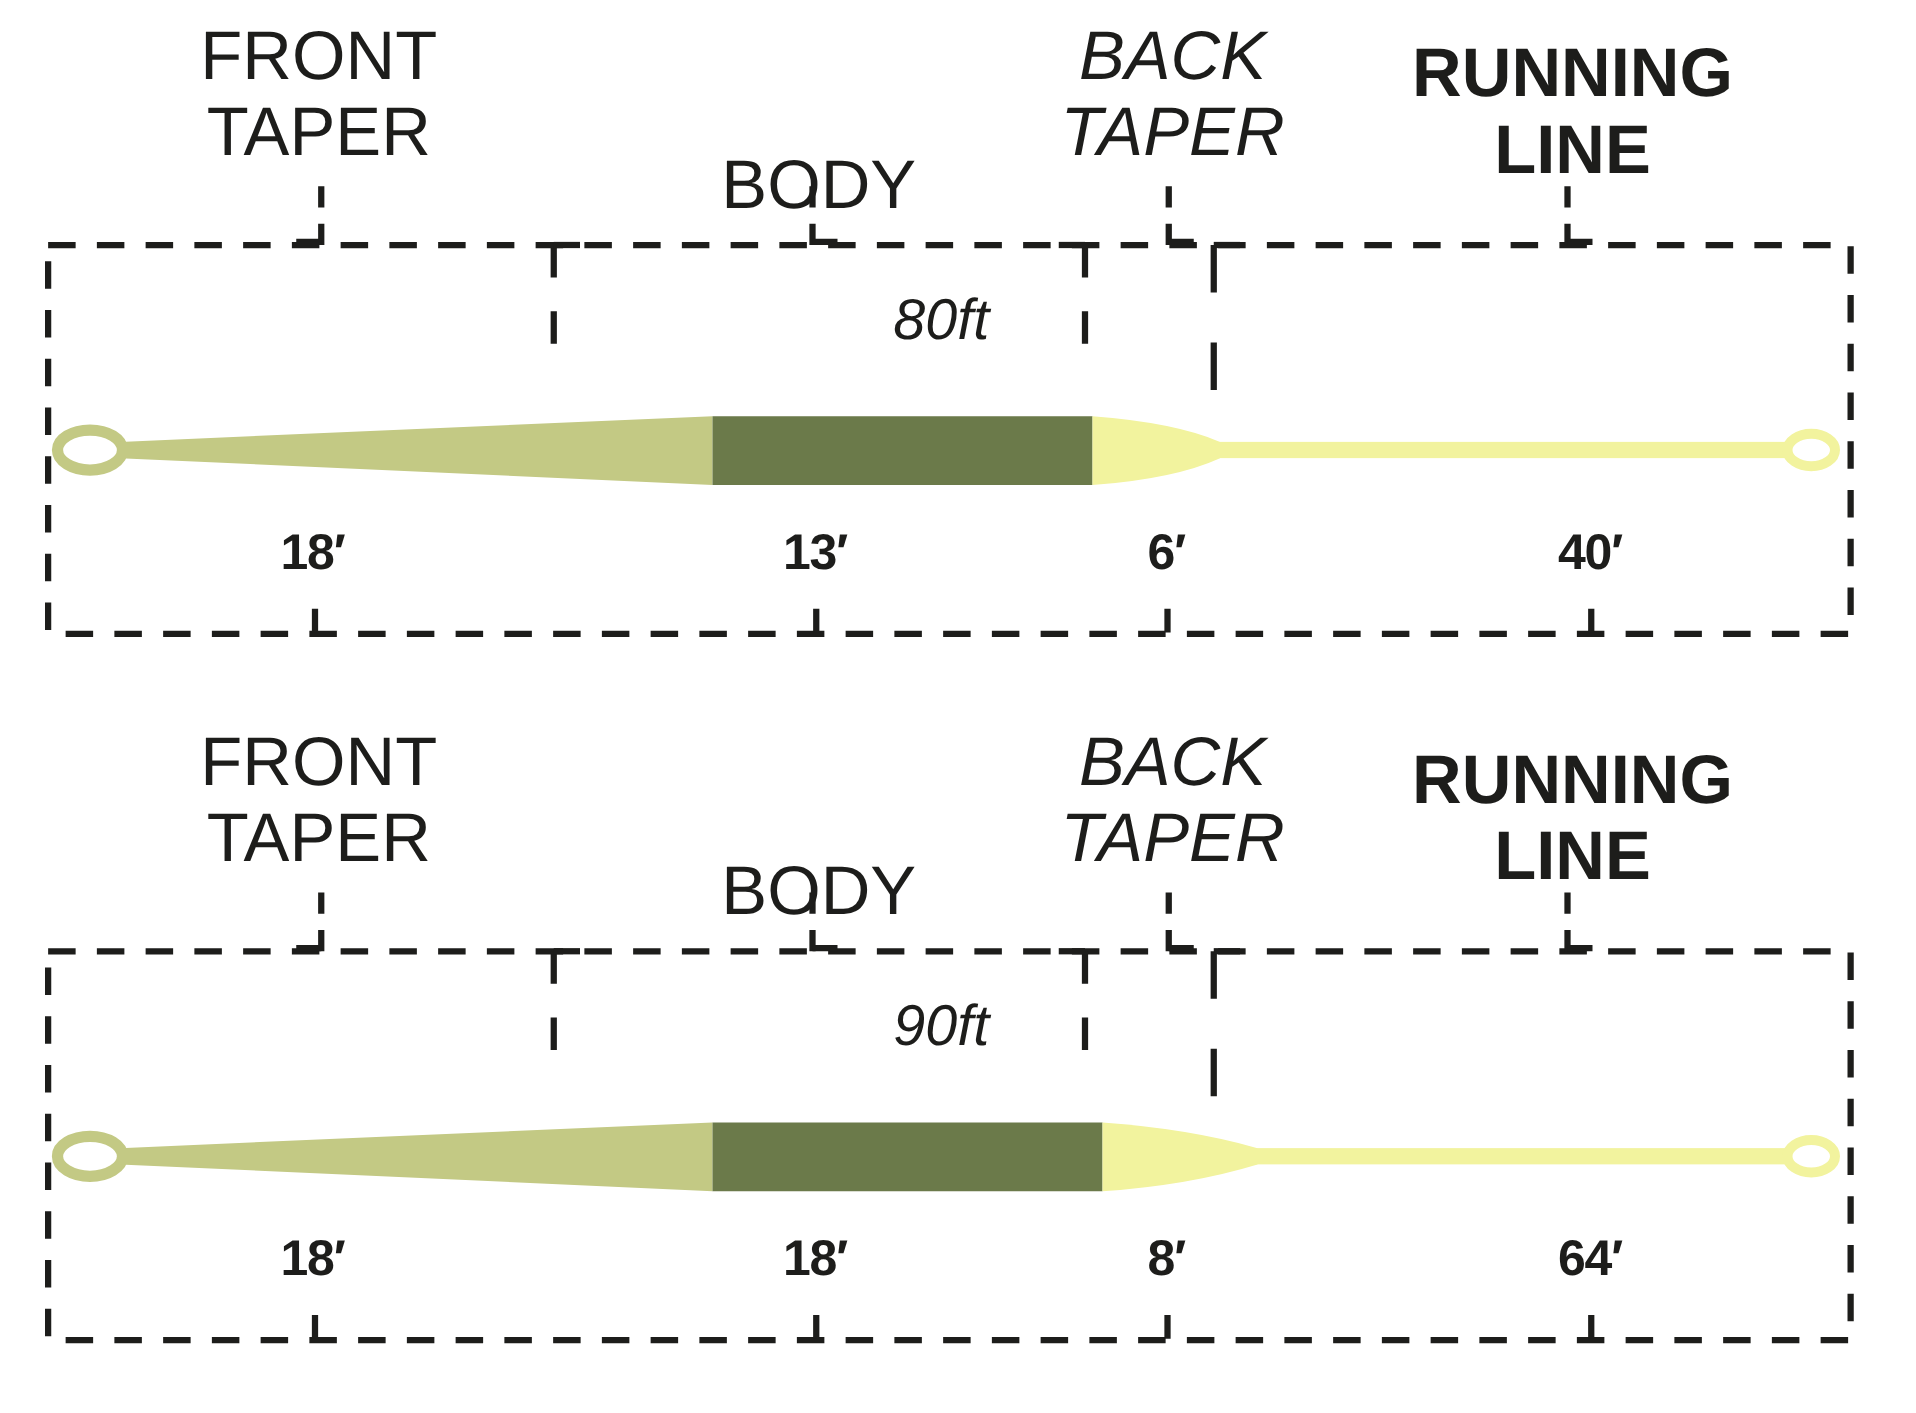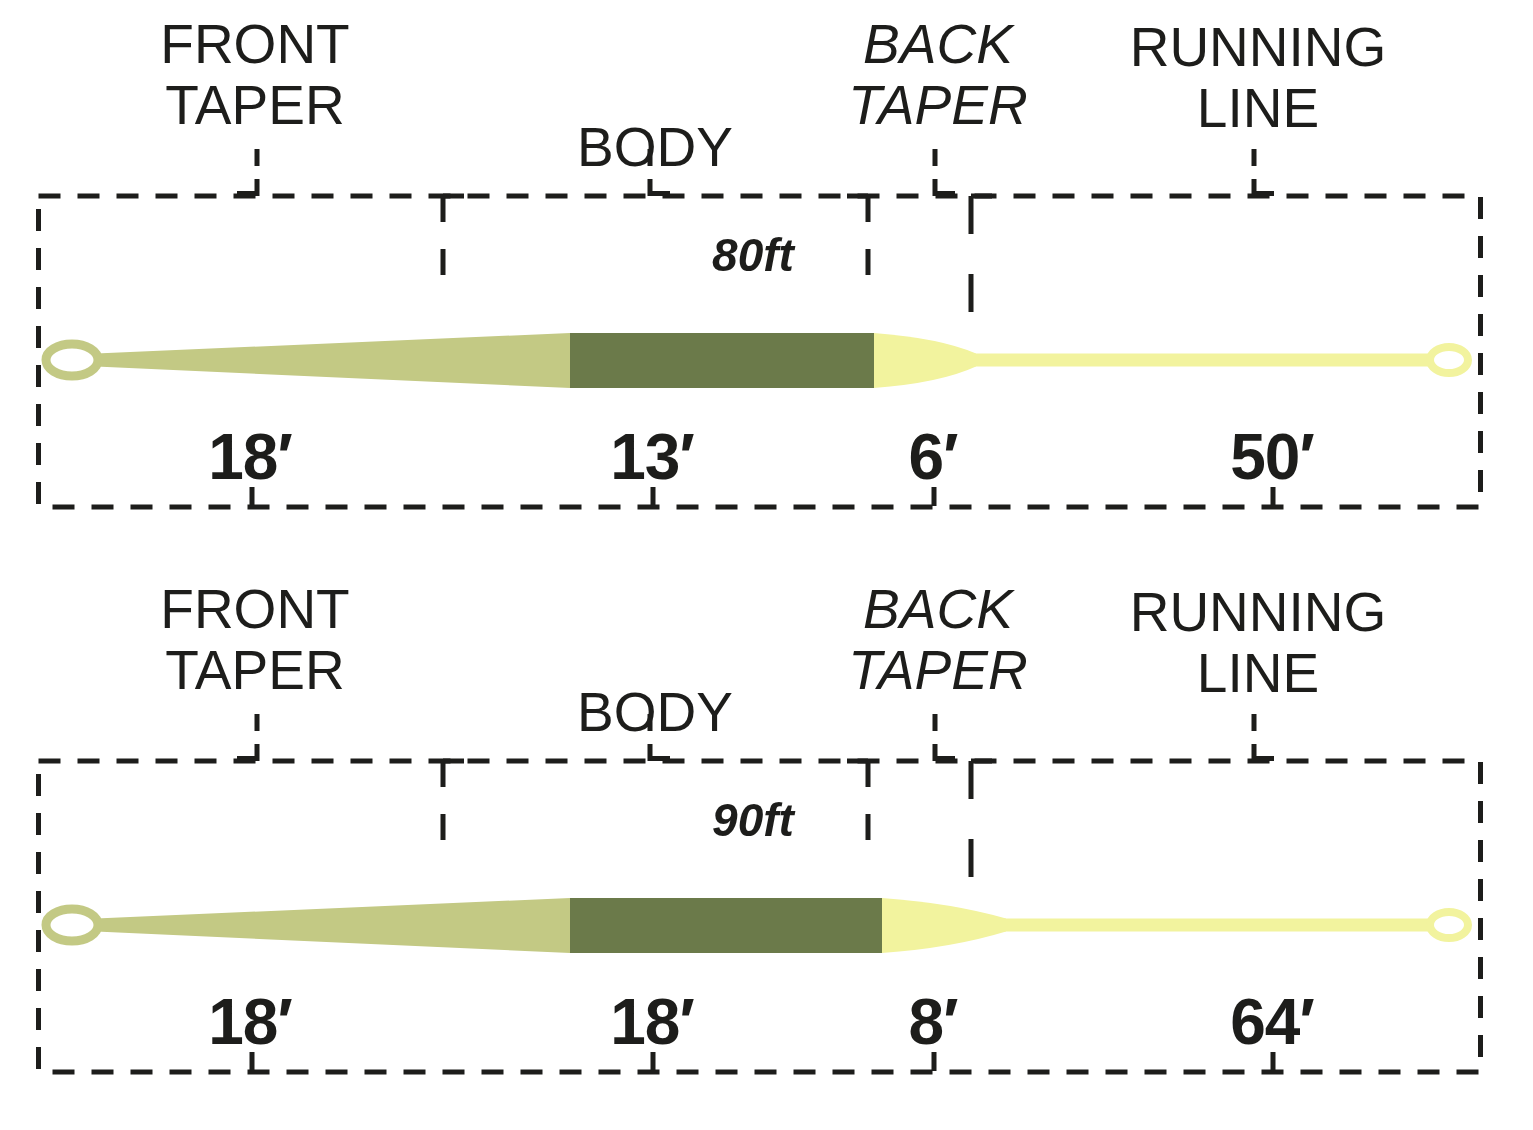--- a/index.html
+++ b/index.html
@@ -34,36 +34,36 @@
     white-space: pre-line;
     font-size: 55px;
     line-height: 61px;
     font-weight: 500;
     letter-spacing: 0px;
     color: #1d1d1b;
   }
   .sec-label.l0 { left: 255px;  top: 14px; }
   .sec-label.l1 { left: 655px;  top: 75px; margin-top: 42px; }
   .sec-label.l2 { left: 938px;  top: 14px; font-style: italic; }
-  .sec-label.l3 { left: 1258px; top: 17px; }
+  .sec-label.l3 { left: 1258px; top: 28px; font-weight: bold; }
   .total {
     position: absolute;
     left: 753px;
     top: 228px;
     transform: translateX(-50%);
     font-size: 46px;
     font-style: italic;
-    font-weight: 700;
+    font-weight: 400;
     color: #1d1d1b;
   }
   .len {
     position: absolute;
     top: 420px;
     transform: translateX(-50%);
-    font-size: 64px;
+    font-size: 40px;
     font-weight: 700;
     letter-spacing: -1px;
     color: #1d1d1b;
   }
   .len.n0 { left: 250px; }
   .len.n1 { left: 652px; }
   .len.n2 { left: 933px; }
   .len.n3 { left: 1272px; }
 </style>
 </head>
@@ -120,21 +120,21 @@
 TAPER</div>
     <div class="sec-label l1">BODY</div>
     <div class="sec-label l2">BACK
 TAPER</div>
     <div class="sec-label l3">RUNNING
 LINE</div>
     <div class="total">80ft</div>
     <div class="len n0">18′</div>
     <div class="len n1">13′</div>
     <div class="len n2">6′</div>
-    <div class="len n3">50′</div>
+    <div class="len n3">40′</div>
   </section>
 
   <section class="diagram d1">
     <svg width="1533" height="565" viewBox="0 0 1533 565">
       <g stroke="#1d1d1b" fill="none">
         <rect x="38.5" y="196" width="1442" height="311" stroke-width="5" stroke-dasharray="22 17"></rect>
         <line x1="443" y1="196" x2="443" y2="278" stroke-width="5" stroke-dasharray="26 27"></line>
         <line x1="868" y1="196" x2="868" y2="278" stroke-width="5" stroke-dasharray="26 27"></line>
         <line x1="971" y1="196" x2="971" y2="312" stroke-width="5" stroke-dasharray="38 40"></line>
       </g>

